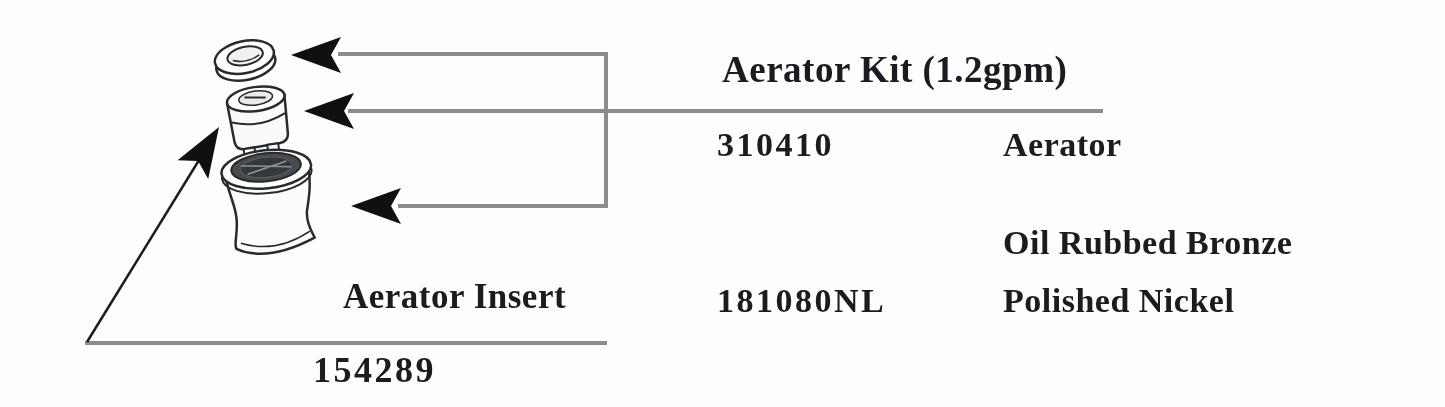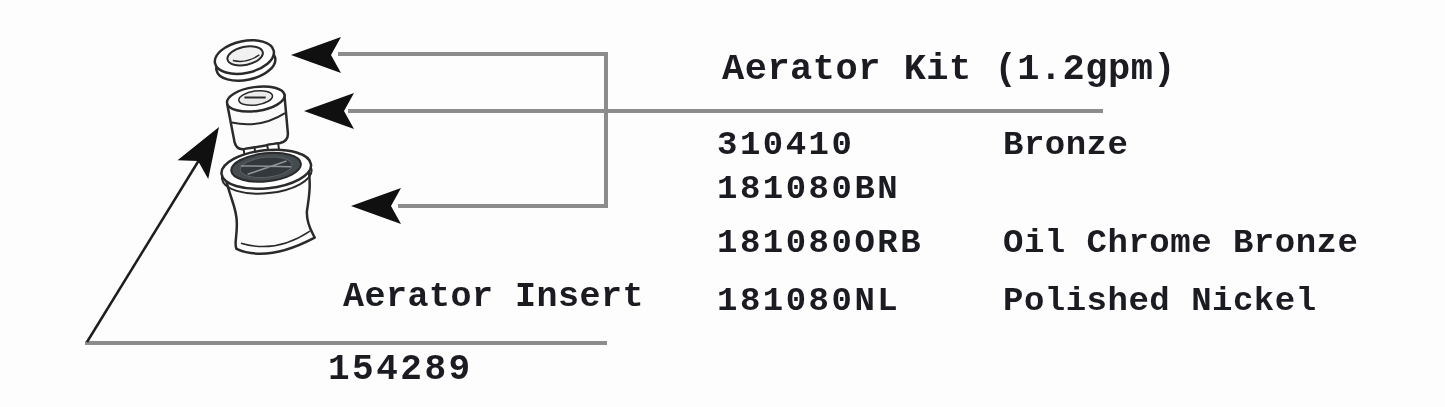--- a/index.html
+++ b/index.html
@@ -1,20 +1,20 @@
 <!DOCTYPE html>
 <html><head>
 <meta charset="utf-8">
 <style>
   html,body{margin:0;padding:0;}
   .canvas{
     position:relative;
     width:1445px;height:407px;
     background:#fdfdfd;
-    font-family:Liberation Mono, monospace;
+    font-family:Liberation Serif, serif;
     color:#1b1b22;
     overflow:hidden;
   }
   .abs{position:absolute;white-space:nowrap;}
   .kit-title{
     left:722px;top:48px;
     font-size:37px;font-weight:700;letter-spacing:0.5px;
   }
   .part-number{
     left:717px;
@@ -23,21 +23,21 @@
   .part-finish{
     left:1003px;
     font-size:34px;font-weight:700;letter-spacing:0.5px;
   }
   .row1{top:126px;} .row2{top:170px;} .row3{top:224px;} .row4{top:282px;}
   .insert-title{
     left:343px;top:277px;
     font-size:35px;font-weight:700;letter-spacing:0.5px;
   }
   .insert-number{
-    left:328px;top:349px;
+    left:313px;top:349px;
     font-size:36px;font-weight:700;letter-spacing:2.5px;
   }
   svg.layer{position:absolute;left:0;top:0;}
 </style>
 </head>
 <body>
 
 <div class="canvas">
 
   <svg class="layer" width="1445" height="407" viewBox="0 0 1445 407">
@@ -87,26 +87,24 @@
       <path transform="translate(291,55)" d="M0 0 L50 -18 L40 0 L50 18 Z"></path>
       <path transform="translate(304,111)" d="M0 0 L50 -18 L40 0 L50 18 Z"></path>
       <path transform="translate(351,206)" d="M0 0 L50 -18 L40 0 L50 18 Z"></path>
       <path transform="translate(219,127) rotate(121.5)" d="M0 0 L50 -18 L40 0 L50 18 Z"></path>
     </g>
   </svg>
 
   <div class="abs kit-title">Aerator Kit (1.2gpm)</div>
 
   <div class="abs part-number row1">310410</div>
-  <div class="abs part-finish row1">Bronze</div>
+  <div class="abs part-finish row1">Aerator</div>
 
-  <div class="abs part-number row2">181080BN</div>
 
-  <div class="abs part-number row3">181080ORB</div>
-  <div class="abs part-finish row3">Oil Chrome Bronze</div>
+  <div class="abs part-finish row3">Oil Rubbed Bronze</div>
 
   <div class="abs part-number row4">181080NL</div>
   <div class="abs insert-title">Aerator Insert</div>
 
   <div class="abs part-finish row4">Polished Nickel</div>
   <div class="abs insert-number">154289</div>
 
 </div>
 
 </body></html>

